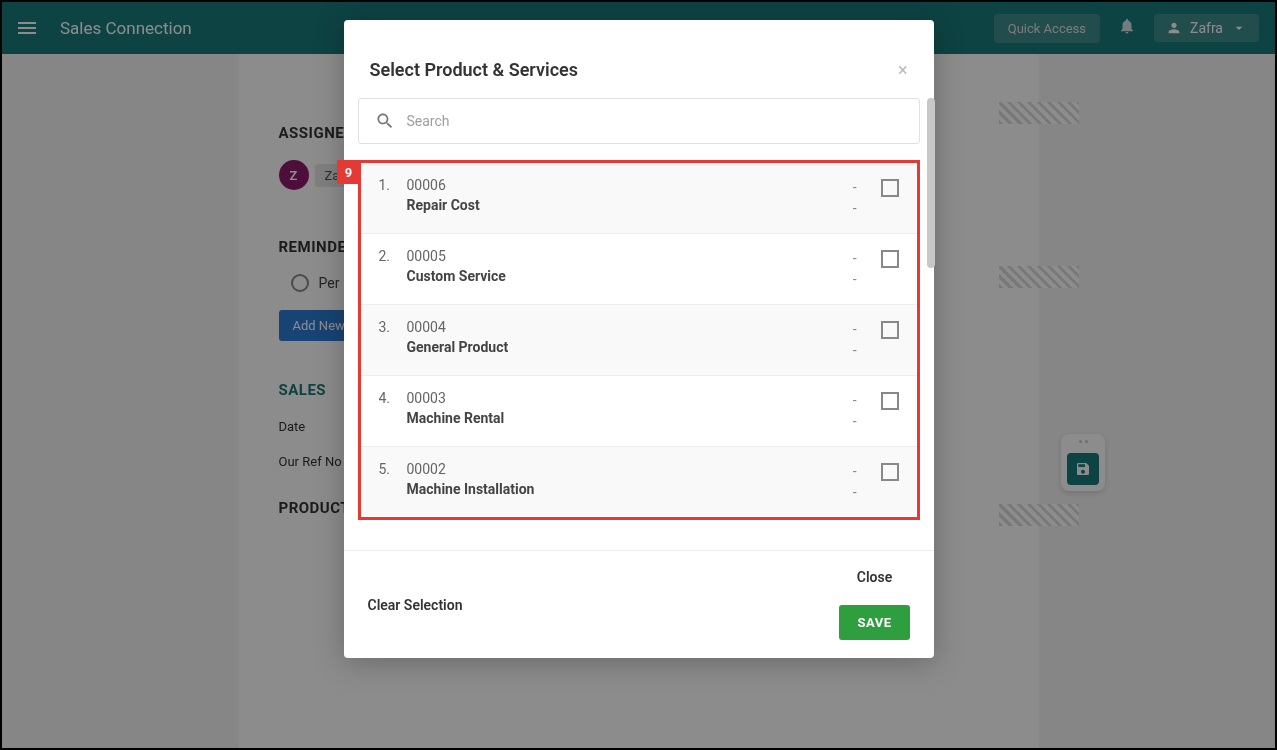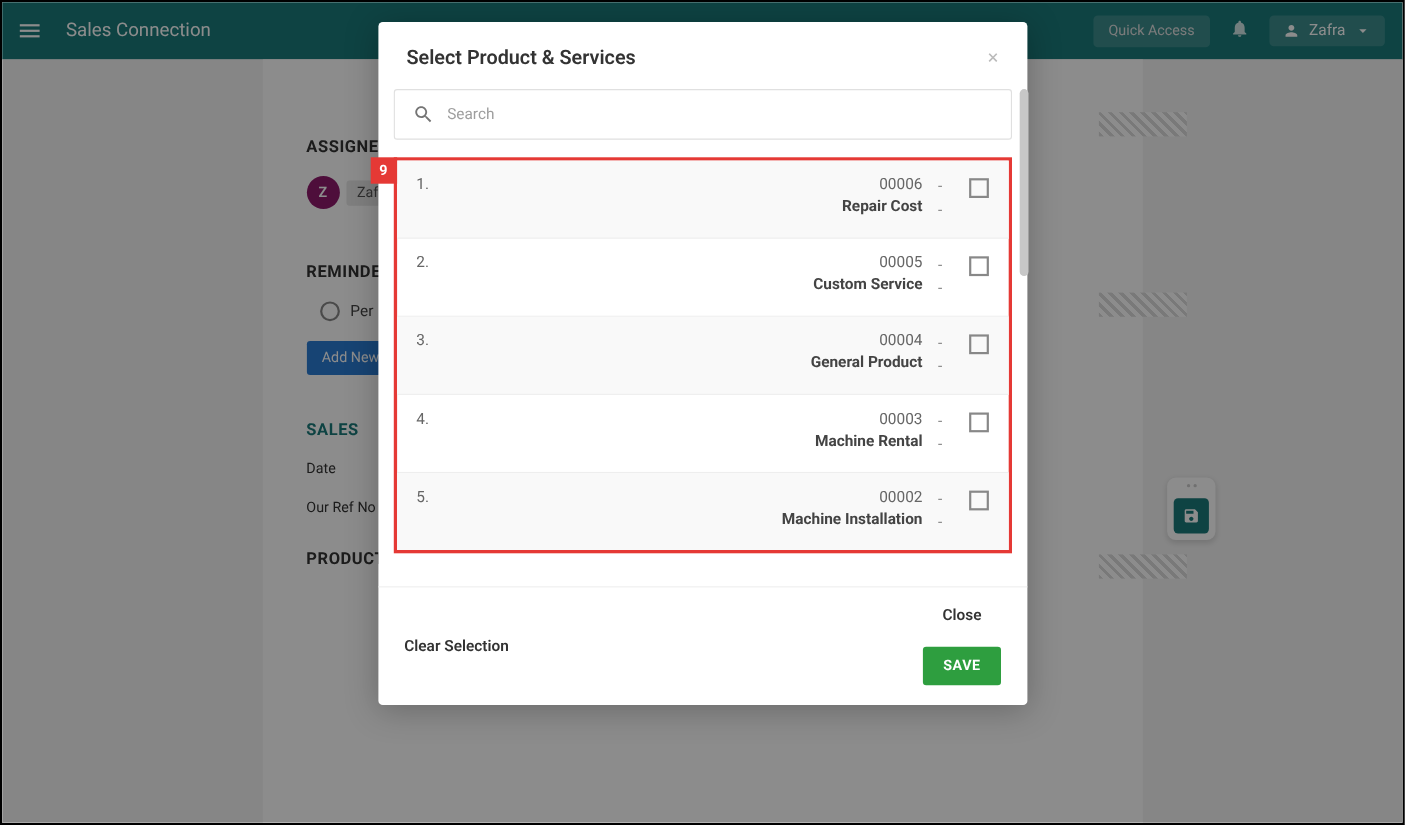--- a/index.html
+++ b/index.html
@@ -38,36 +38,36 @@
     .float-save .inner { background: #1a7a7a; width: 100%; height: 32px; border-radius: 4px; margin-top: 10px; display: flex; align-items: center; justify-content: center; }
     .float-save .inner svg { width: 16px; height: 16px; fill: #fff; }
     .float-save .dots { display: flex; justify-content: center; gap: 3px; }
     .float-save .dots span { width: 3px; height: 3px; background: #ccc; border-radius: 50%; }
     
     
     .dim { position: absolute; inset: 0; background: rgba(0,0,0,0.45); }
     
     
     .modal { position: absolute; top: 18px; left: 50%; transform: translateX(-50%); width: 590px; background: #fff; border-radius: 4px; box-shadow: 0 4px 30px rgba(0,0,0,0.25); }
-    .modal-head { padding: 22px 26px 18px; display: flex; align-items: center; gap: 47px; }
+    .modal-head { padding: 39px 26px 18px; display: flex; align-items: center; gap: 47px; }
     .modal-title { font-size: 18px; font-weight: 600; color: #333; }
     .modal-close { margin-left: auto; color: #bbb; font-size: 18px; cursor: pointer; }
     .modal-body { padding: 0 14px 10px; position: relative; }
     .search-box { border: 1px solid #e0e0e0; border-radius: 3px; display: flex; align-items: center; padding: 12px 16px; margin: 0 0 16px; }
     .search-box svg { width: 20px; height: 20px; fill: #757575; margin-right: 12px; }
     .search-box input { border: none; outline: none; font-size: 14px; flex: 1; color: #333; }
     .search-box input::placeholder { color: #9e9e9e; }
     .no-sel { font-size: 14px; color: #666; margin: 0 6px 14px; }
     
     .list-box { border: 3px solid #e53935; position: relative; }
     .callout-badge { position: absolute; top: -3px; left: -24px; background: #e53935; color: #fff; width: 24px; height: 24px; display: flex; align-items: center; justify-content: center; font-size: 13px; font-weight: 700; }
     .item-row { display: flex; padding: 14px 18px; border-bottom: 1px solid #eee; align-items: flex-start; gap: 14px; }
     .item-row:nth-child(even) { background: #f9f9f9; }
     .item-num { color: #666; font-size: 14px; width: 14px; }
-    .item-text { flex: 1; text-align: right; }
+    .item-text { flex: 1; }
     .item-code { color: #666; font-size: 14px; margin-bottom: 4px; }
     .item-name { color: #444; font-size: 14px; font-weight: 700; }
     .item-dash { color: #888; font-size: 14px; text-align: right; line-height: 1.5; }
     .item-check { width: 18px; height: 18px; border: 2px solid #888; margin-left: 10px; margin-top: 2px; }
     
     
     .scroll-track { position: absolute; right: 0; top: 0; width: 8px; height: 170px; background: #c7c7c7; border-radius: 4px; }
     
     .modal-foot { border-top: 1px solid #eee; padding: 18px 24px; display: flex; align-items: center; margin-top: 20px; justify-content: space-between; }
     .clear-sel { font-size: 14px; font-weight: 600; color: #333; cursor: pointer; }

